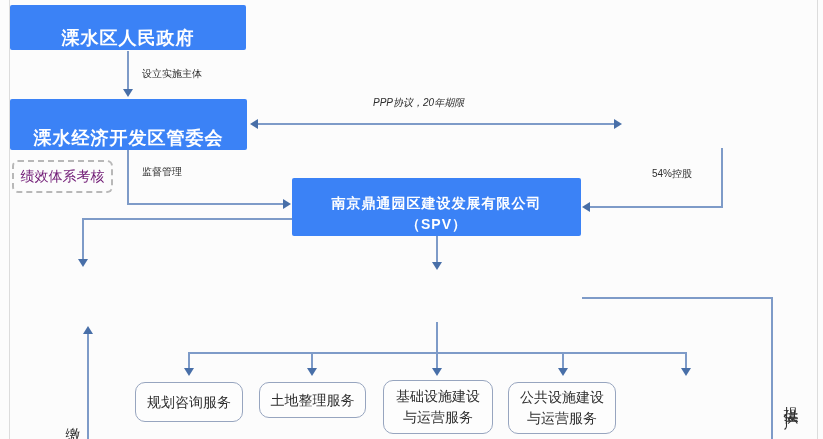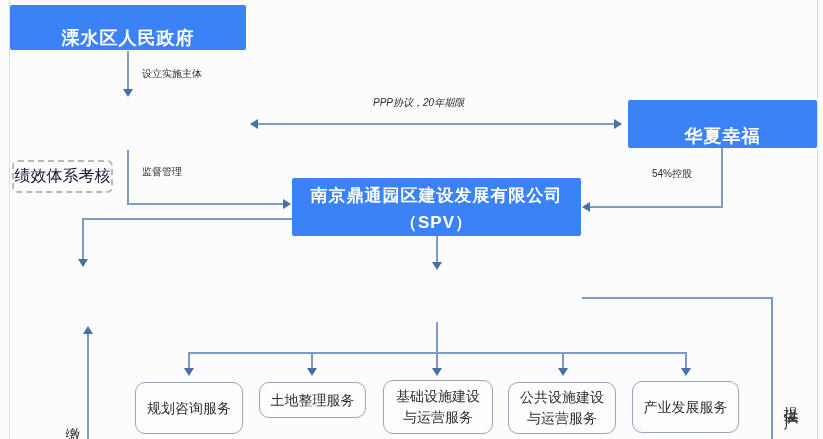--- a/index.html
+++ b/index.html
@@ -37,33 +37,33 @@
     border-radius:10px;
     color:#252017;
     font-weight:bold;
     font-size:22px;
     letter-spacing:1px;
   }
   .dashed{
     border:2px dashed #b8b8b8;
     border-radius:6px;
     background:transparent;
-    color:#0f172a;
-    font-size:16px;
+    color:#701a75;
+    font-size:14px;
   }
   .service{
     background:#fdfdfd;
     border:1px solid #97a5bf;
     border-radius:10px;
     color:#2e2e2e;
     font-size:14px;
     line-height:1.5;
   }
   .pre{white-space:pre-line;}
-  .spvtext{font-size:17px;line-height:1.55;letter-spacing:1px;}
+  .spvtext{font-size:14px;line-height:1.55;letter-spacing:1px;}
   .elabel{
     position:absolute;
     font-size:10px;
     color:#2d2d2d;
     white-space:nowrap;
   }
   .vlabel{
     position:absolute;
     font-size:15px;
     color:#2d2d2d;
@@ -125,53 +125,50 @@
   <div class="line v" style="left:685px;top:352px;height:17px;"></div>
   <div class="ah ah-down" style="left:681px;top:368px;"></div>
 
   <div class="line h" style="left:582px;top:297px;width:191px;"></div>
   <div class="line v" style="left:771px;top:297px;height:142px;"></div>
 
   <div class="node blue" style="left:10px;top:5px;width:236px;height:45px;">
     <span>溧水区人民政府</span>
   </div>
 
+  <div class="node blue" style="left:10px;top:99px;width:237px;height:51px;">
+    <span>溧水经济开发区管委会</span>
+  </div>
 
-  <div class="node blue" style="left:628px;top:100px;width:189px;height:48px;">
-    <span>华夏幸福</span>
-  </div>
 
   <div class="node dashed" style="left:12px;top:160px;width:101px;height:33px;">
     <span>绩效体系考核</span>
   </div>
 
   <div class="node blue" style="left:292px;top:178px;width:289px;height:58px;">
     <span class="pre spvtext">南京鼎通园区建设发展有限公司
 （SPV）</span>
   </div>
 
 
 
-  <div class="node service" style="left:135px;top:382px;width:108px;height:52px;">
+  <div class="node service" style="left:135px;top:382px;width:108px;height:40px;">
     <span class="pre">规划咨询服务</span>
   </div>
   <div class="node service" style="left:259px;top:382px;width:107px;height:36px;">
     <span class="pre">土地整理服务</span>
   </div>
   <div class="node service" style="left:383px;top:380px;width:110px;height:54px;">
     <span class="pre">基础设施建设
 与运营服务</span>
   </div>
   <div class="node service" style="left:508px;top:382px;width:108px;height:52px;">
     <span class="pre">公共设施建设
 与运营服务</span>
   </div>
-  <div class="node service" style="left:632px;top:381px;width:107px;height:52px;">
-    <span class="pre">产业发展服务</span>
-  </div>
 
   <div class="elabel" style="left:142px;top:67px;">设立实施主体</div>
   <div class="elabel" style="left:373px;top:96px;font-style:italic;">PPP协议，20年期限</div>
   <div class="elabel" style="left:142px;top:165px;">监督管理</div>
   <div class="elabel" style="left:652px;top:167px;">54%控股</div>
   <div class="vlabel" style="left:63px;top:415px;">缴</div>
   <div class="vlabel" style="left:781px;top:394px;">提供产</div>
 
 </div>
 

